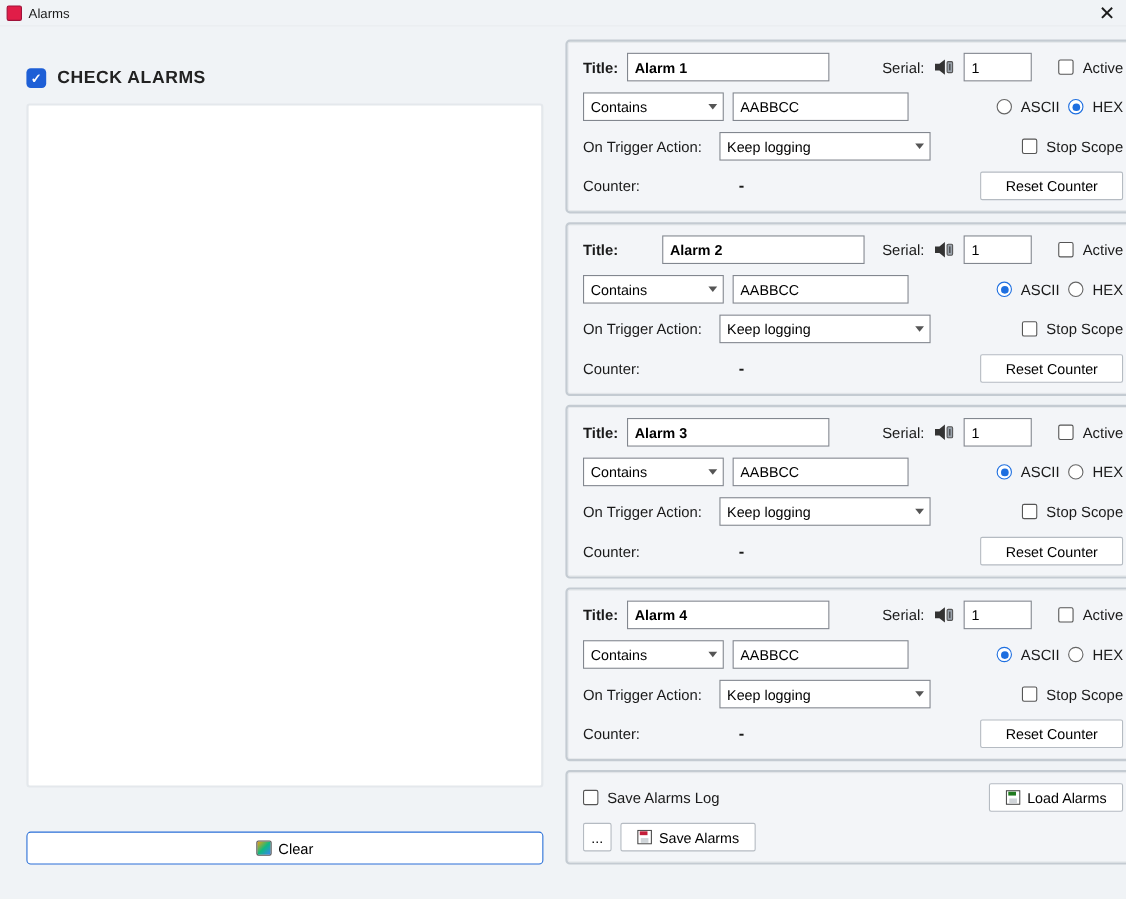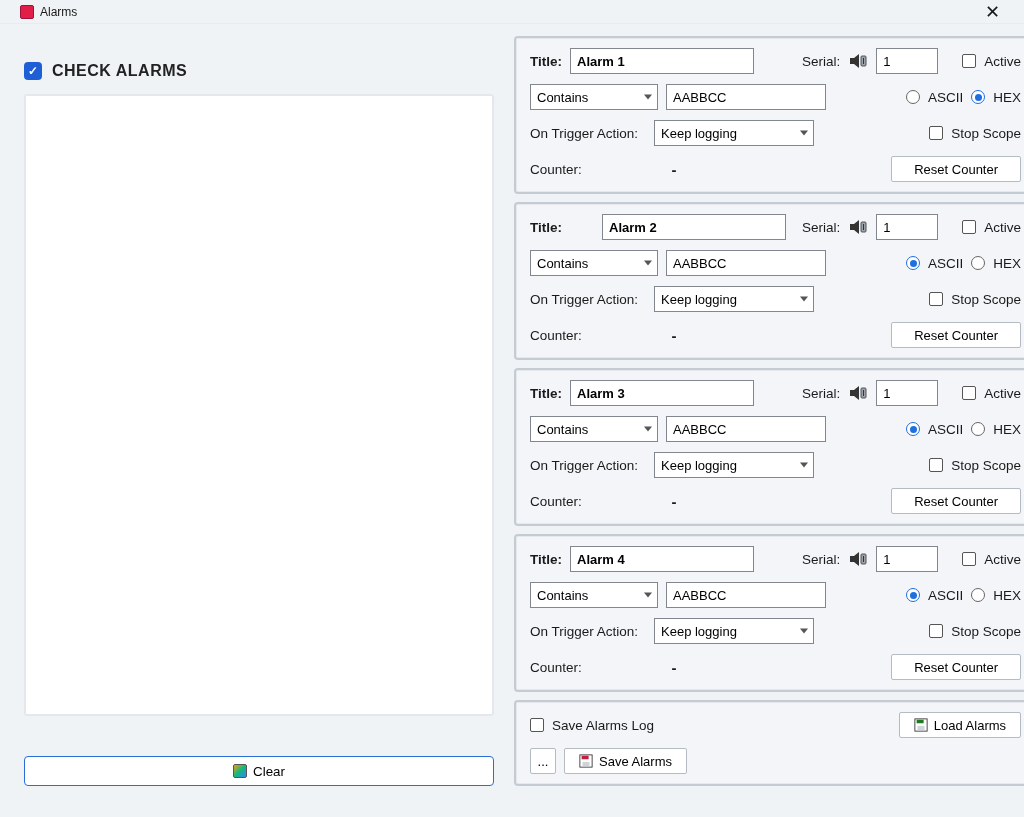--- a/index.html
+++ b/index.html
@@ -1,19 +1,19 @@
 <!DOCTYPE html>
 <html><head>
 <meta charset="utf-8">
 <style>
   * { box-sizing: border-box; }
   html, body { margin:0; padding:0; font-family: "Segoe UI", Arial, sans-serif; font-size:13px; background:#f0f3f6; color:#1a1a1a; }
   .window { width:1024px; height:817px; background:#f0f3f6; position:relative; }
   .titlebar {
-    height:24px; display:flex; align-items:center; padding:0 20px;
+    height:24px; display:flex; align-items:center; padding:0 6px;
     background:#f0f3f6; border-bottom:1px solid #e8ecef;
   }
   .titlebar .app-icon { width:14px; height:14px; background:#e11d48; border:1px solid #9f1239; border-radius:2px; display:inline-block; margin-right:6px; }
   .titlebar .title { font-size:12px; }
   .titlebar .spacer { flex:1; }
   .titlebar .close { font-size:18px; line-height:1; cursor:pointer; padding:0 4px; }
 
   .content { display:flex; padding:12px 16px 20px 24px; gap:20px; }
   .left-col { flex: 0 0 470px; display:flex; flex-direction:column; }
   .right-col { flex:1; display:flex; flex-direction:column; gap:8px; }
@@ -63,21 +63,21 @@
   .sound-icon { width:20px; height:16px; cursor:pointer; display:inline-block; }
 
   .chk { width:14px; height:14px; border:1px solid #555; background:#fff; border-radius:2px; display:inline-block; }
 
   .radio { width:14px; height:14px; border:1.5px solid #666; border-radius:50%; display:inline-flex; align-items:center; justify-content:center; background:#fff;}
   .radio.sel { border-color:#1e6fe0; }
   .radio.sel::after { content:""; width:7px; height:7px; background:#1e6fe0; border-radius:50%; }
 
   .contains-sel { width:128px; }
   .pattern-input { width:160px; }
-  .action-sel { width:160px; }
+  .action-sel { width:192px; }
 
   .btn {
     height:26px; border:1px solid #b5bbc2; background:#fff; padding:0 14px; border-radius:2px;
     display:inline-flex; align-items:center; gap:6px; cursor:pointer; font-size:13px; white-space:nowrap;
   }
   .reset-btn { padding:0 22px; }
 
   .counter-dash { font-weight:700; font-size:15px; }
 
   .log-file-input { flex:1; }

